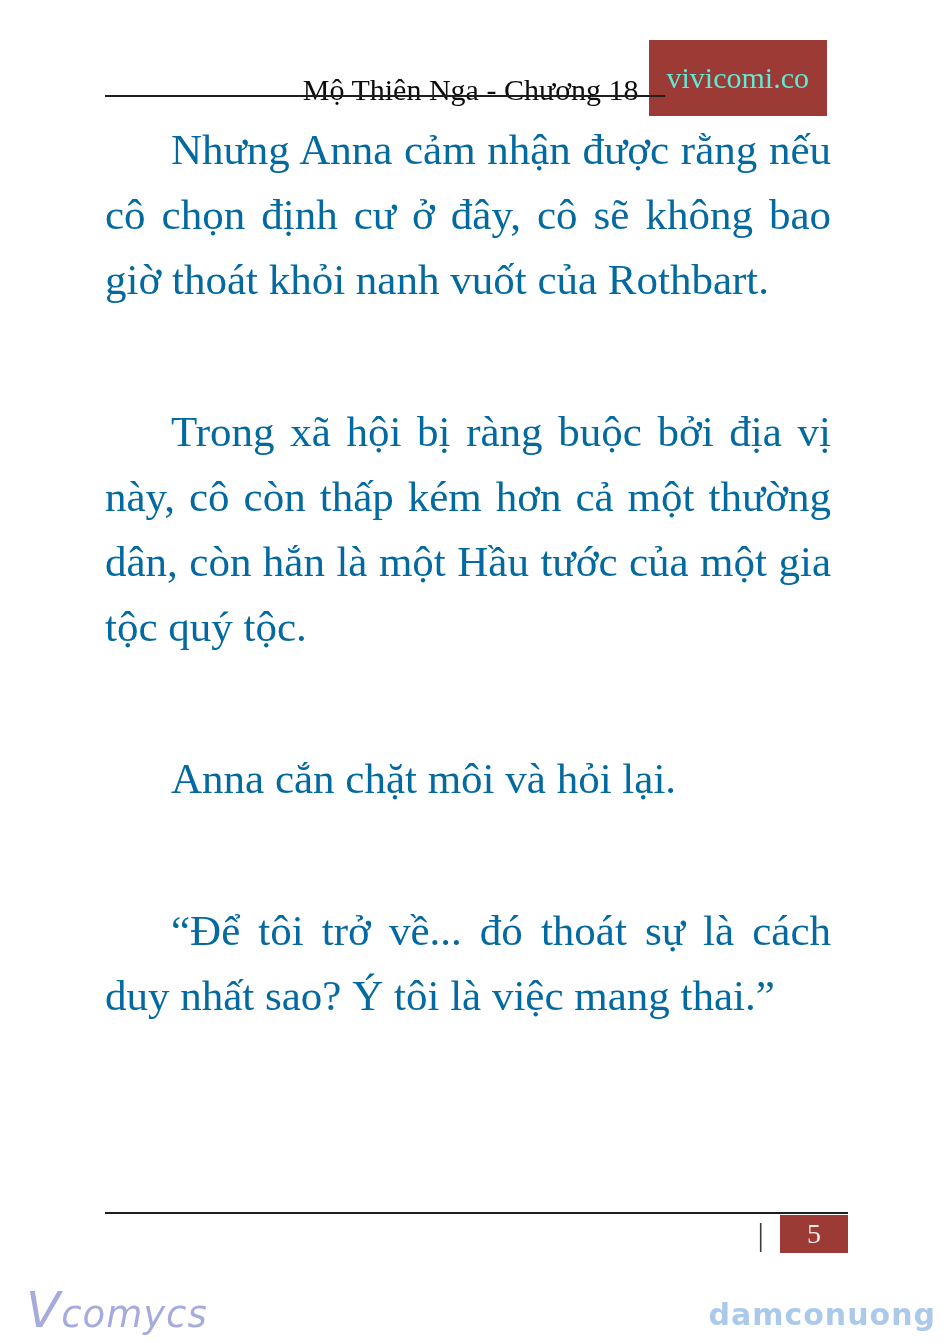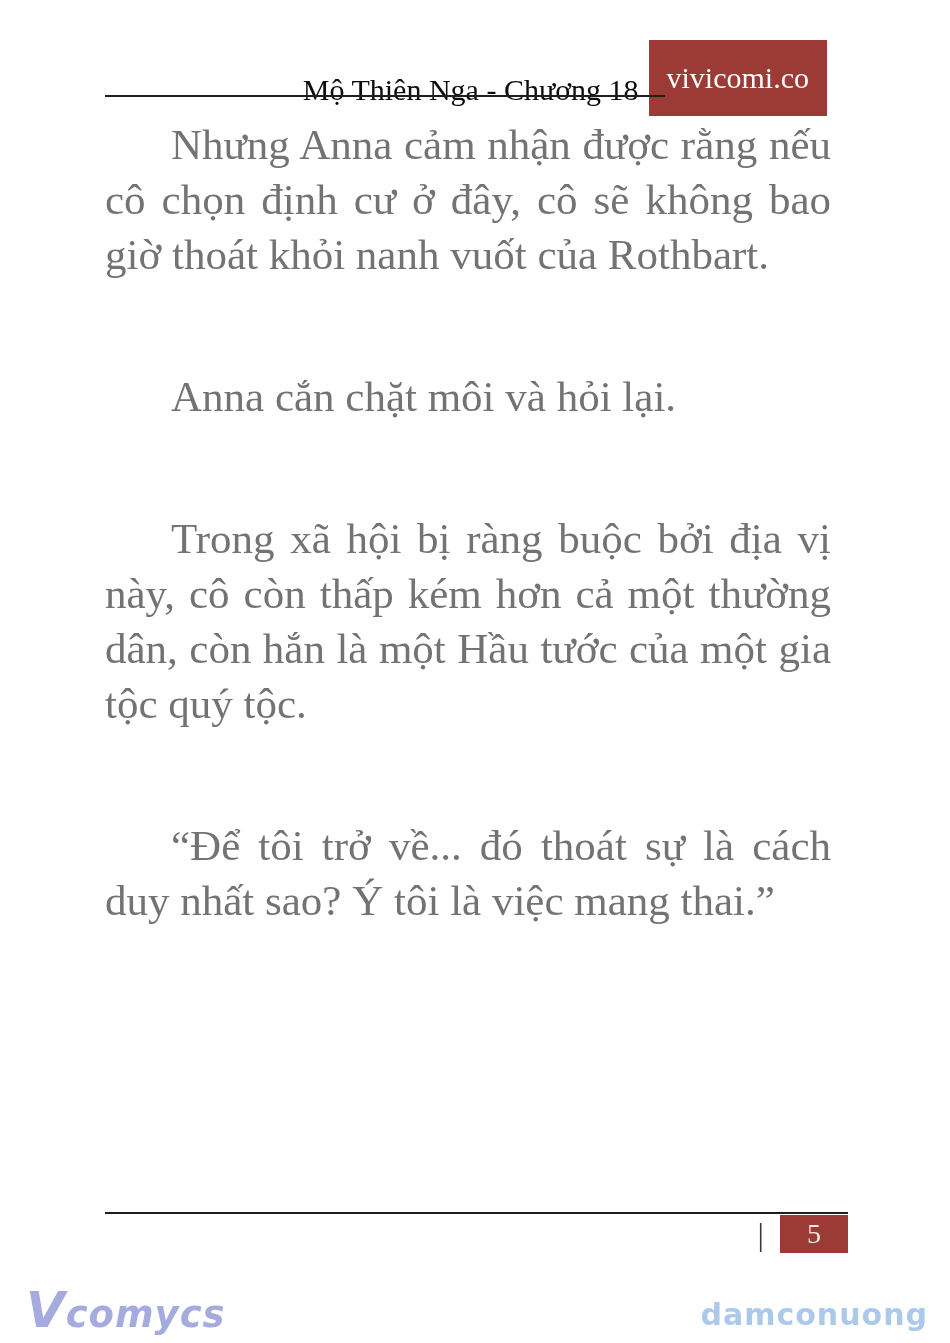--- a/index.html
+++ b/index.html
@@ -18,37 +18,37 @@
 
   
   .header-row{
     position:absolute;top:56px;left:105px;width:722px;height:44px;
     display:flex;justify-content:flex-end;align-items:center;gap:10px;
   }
   .header-title{
     font-size:30px;color:var(--ink);white-space:nowrap;padding-bottom:20px;margin-top:43px;
   }
   .site-badge{
-    background:var(--brick);color:#ffffff;
+    background:var(--brick);color:#5eead4;
     font-size:30px;height:44px;padding:16px 18px;
     display:flex;align-items:center;justify-content:center;
     white-space:nowrap;
   }
   .header-rule{
     position:absolute;top:95px;left:105px;width:560px;height:2px;background:#1f1f1f;
   }
 
   
   .body-text{
     position:absolute;top:117px;left:105px;width:740px;
   }
   .body-text p{
     margin:0 14px 87px 0;
-    font-size:43px;line-height:55px;
-    color:#737373;text-align:justify;text-indent:66px;
+    font-size:43px;line-height:65px;
+    color:#0369a1;text-align:justify;text-indent:66px;
     text-justify:inter-word;
   }
   .body-text p:last-child{margin-bottom:0;}
 
   
   .footer-rule{
     position:absolute;top:1212px;left:105px;width:743px;height:2px;background:#1f1f1f;
   }
   .footer-row{
     position:absolute;top:1214px;left:105px;width:743px;height:40px;
@@ -63,48 +63,48 @@
     width:68px;height:38px;margin-left:5px;
     background:var(--brick);color:#f4ece6;
     display:flex;align-items:center;justify-content:center;
     font-size:28px;
   }
 
   
   .wm-left{
     position:absolute;left:26px;top:1281px;
     font-family:"DejaVu Sans", sans-serif;
-    font-style:italic;font-weight:bold;
+    font-style:italic;font-weight:normal;
     font-size:37px;letter-spacing:1px;
     color:#9da3dc;opacity:.9;
   }
   .wm-left::first-letter{font-size:1.35em;}
   .wm-right{
-    position:absolute;right:22px;top:1297px;
+    position:absolute;right:14px;top:1297px;
     font-family:"DejaVu Sans", sans-serif;
     font-weight:bold;font-size:30px;letter-spacing:1px;
     color:#abc9ea;
     text-shadow:0 0 3px #ffffff,0 0 6px #ffffff,0 0 1px #ffffff;
   }
 </style>
 </head>
 <body>
 
 <div class="page">
 
   <div class="header-row">
     <span class="header-title">Mộ Thiên Nga - Chương 18</span>
     <span class="site-badge">vivicomi.co</span>
   </div>
   <div class="header-rule"></div>
 
   <main class="body-text">
     <p>Nhưng Anna cảm nhận được rằng nếu cô chọn định cư ở đây, cô sẽ không bao giờ thoát khỏi nanh vuốt của Rothbart.</p>
+    <p>Trong xã hội bị ràng buộc bởi địa vị này, cô còn thấp kém hơn cả một thường dân, còn hắn là một Hầu tước của một gia tộc quý tộc.</p>
     <p>Anna cắn chặt môi và hỏi lại.</p>
-    <p>Trong xã hội bị ràng buộc bởi địa vị này, cô còn thấp kém hơn cả một thường dân, còn hắn là một Hầu tước của một gia tộc quý tộc.</p>
     <p>“Để tôi trở về... đó thoát sự là cách duy nhất sao? Ý tôi là việc mang thai.”</p>
   </main>
 
   <div class="footer-rule"></div>
   <div class="footer-row">
     <span class="footer-sep">|</span>
     <span class="page-number-box">5</span>
   </div>
 
   <div class="wm-left">Vcomycs</div>

